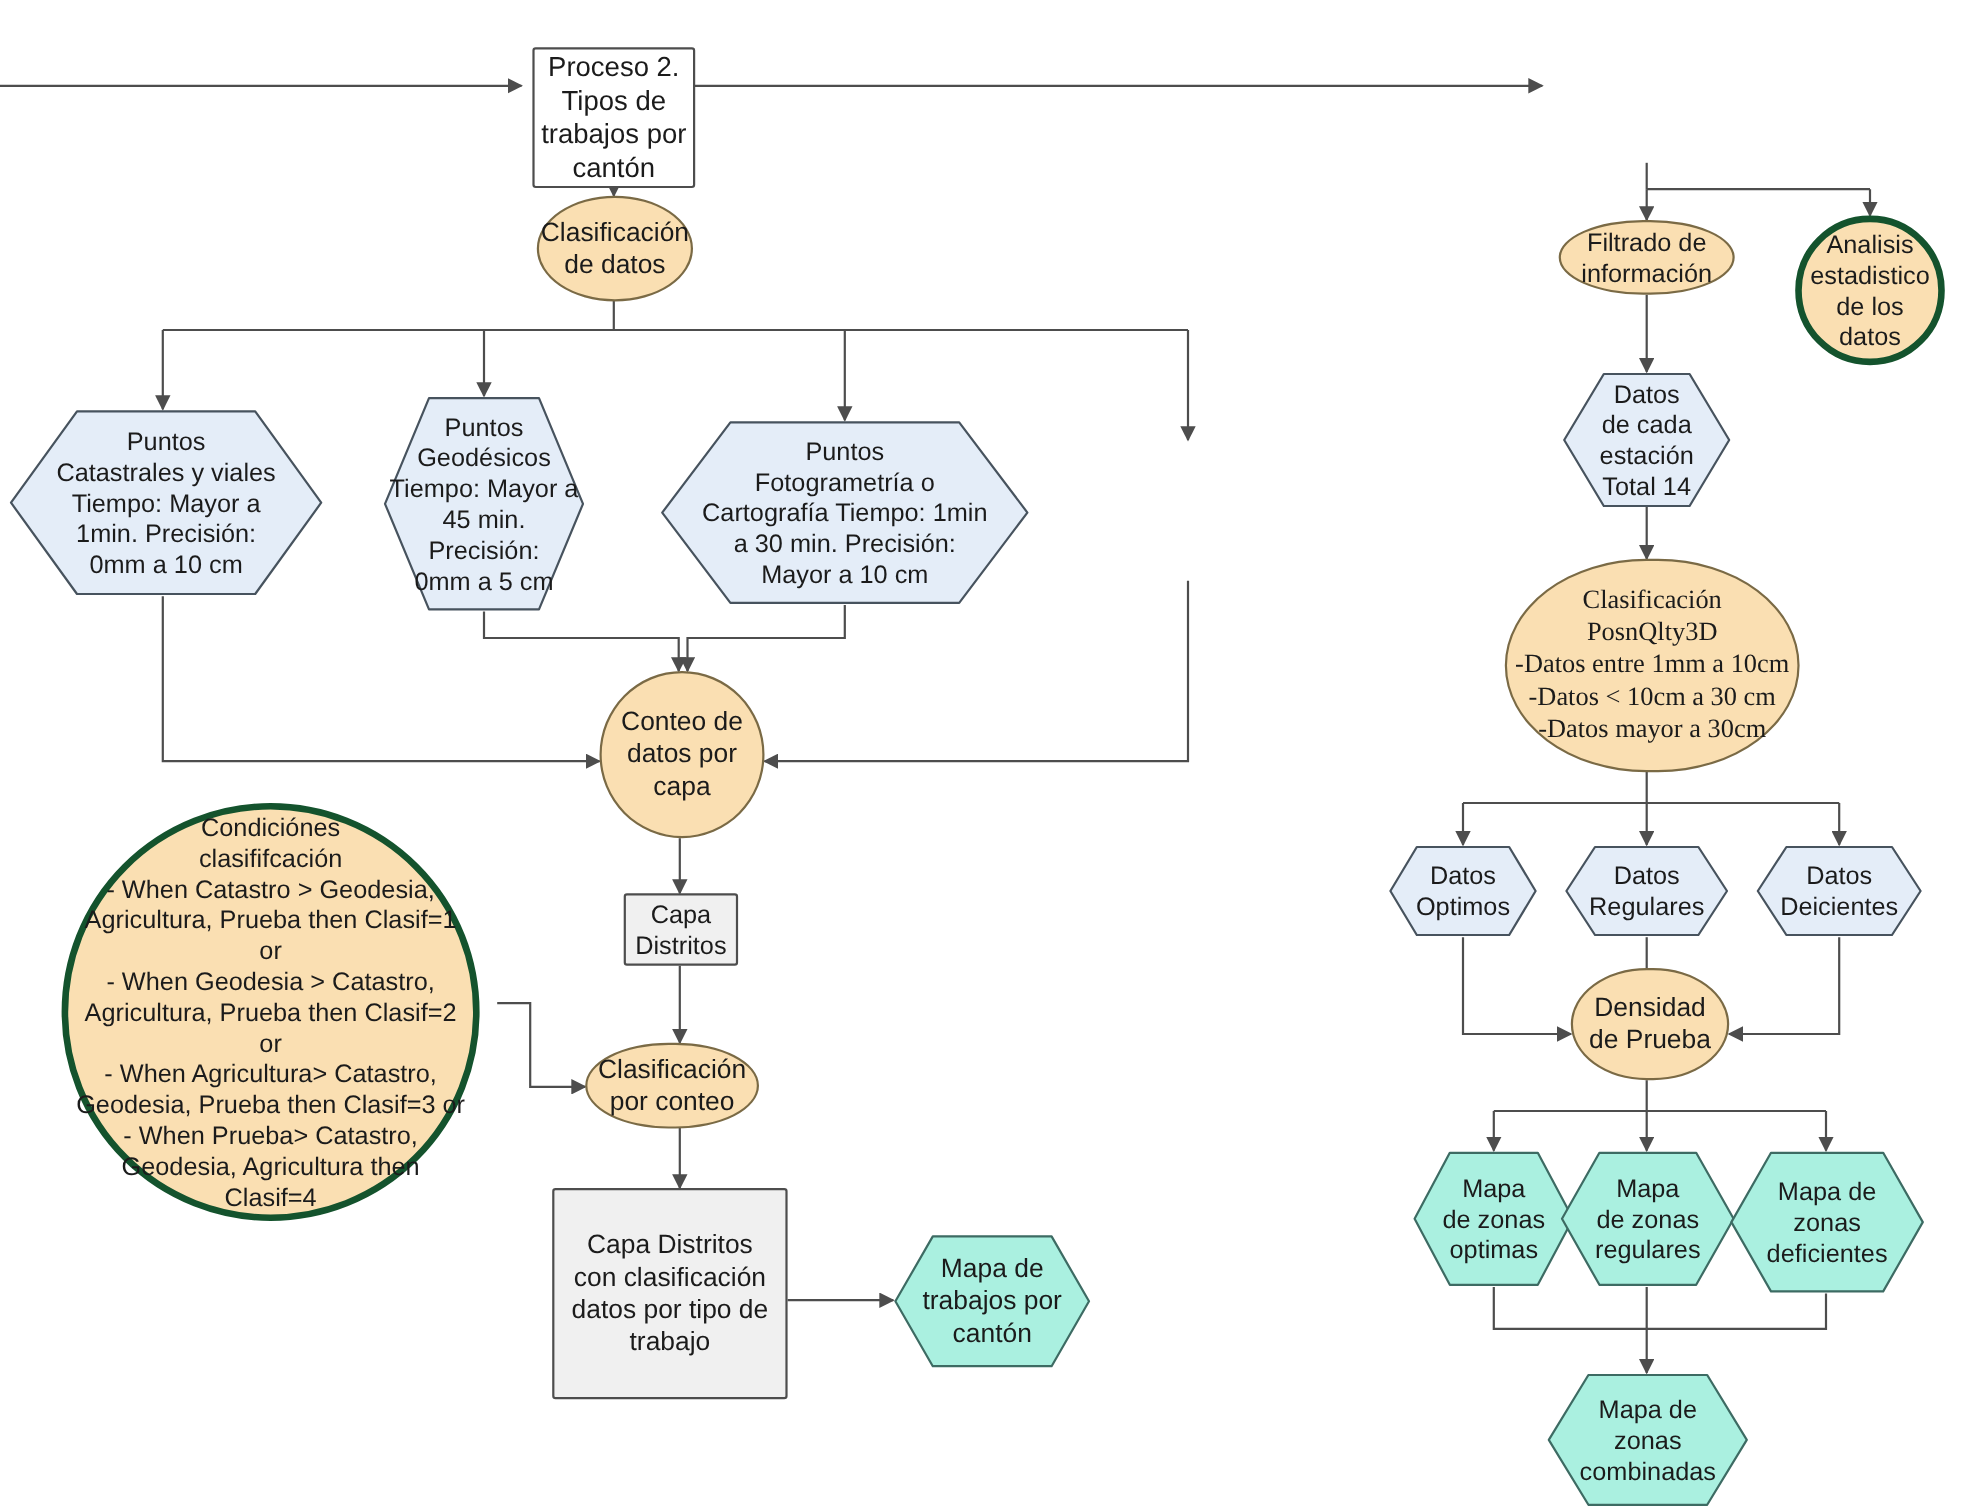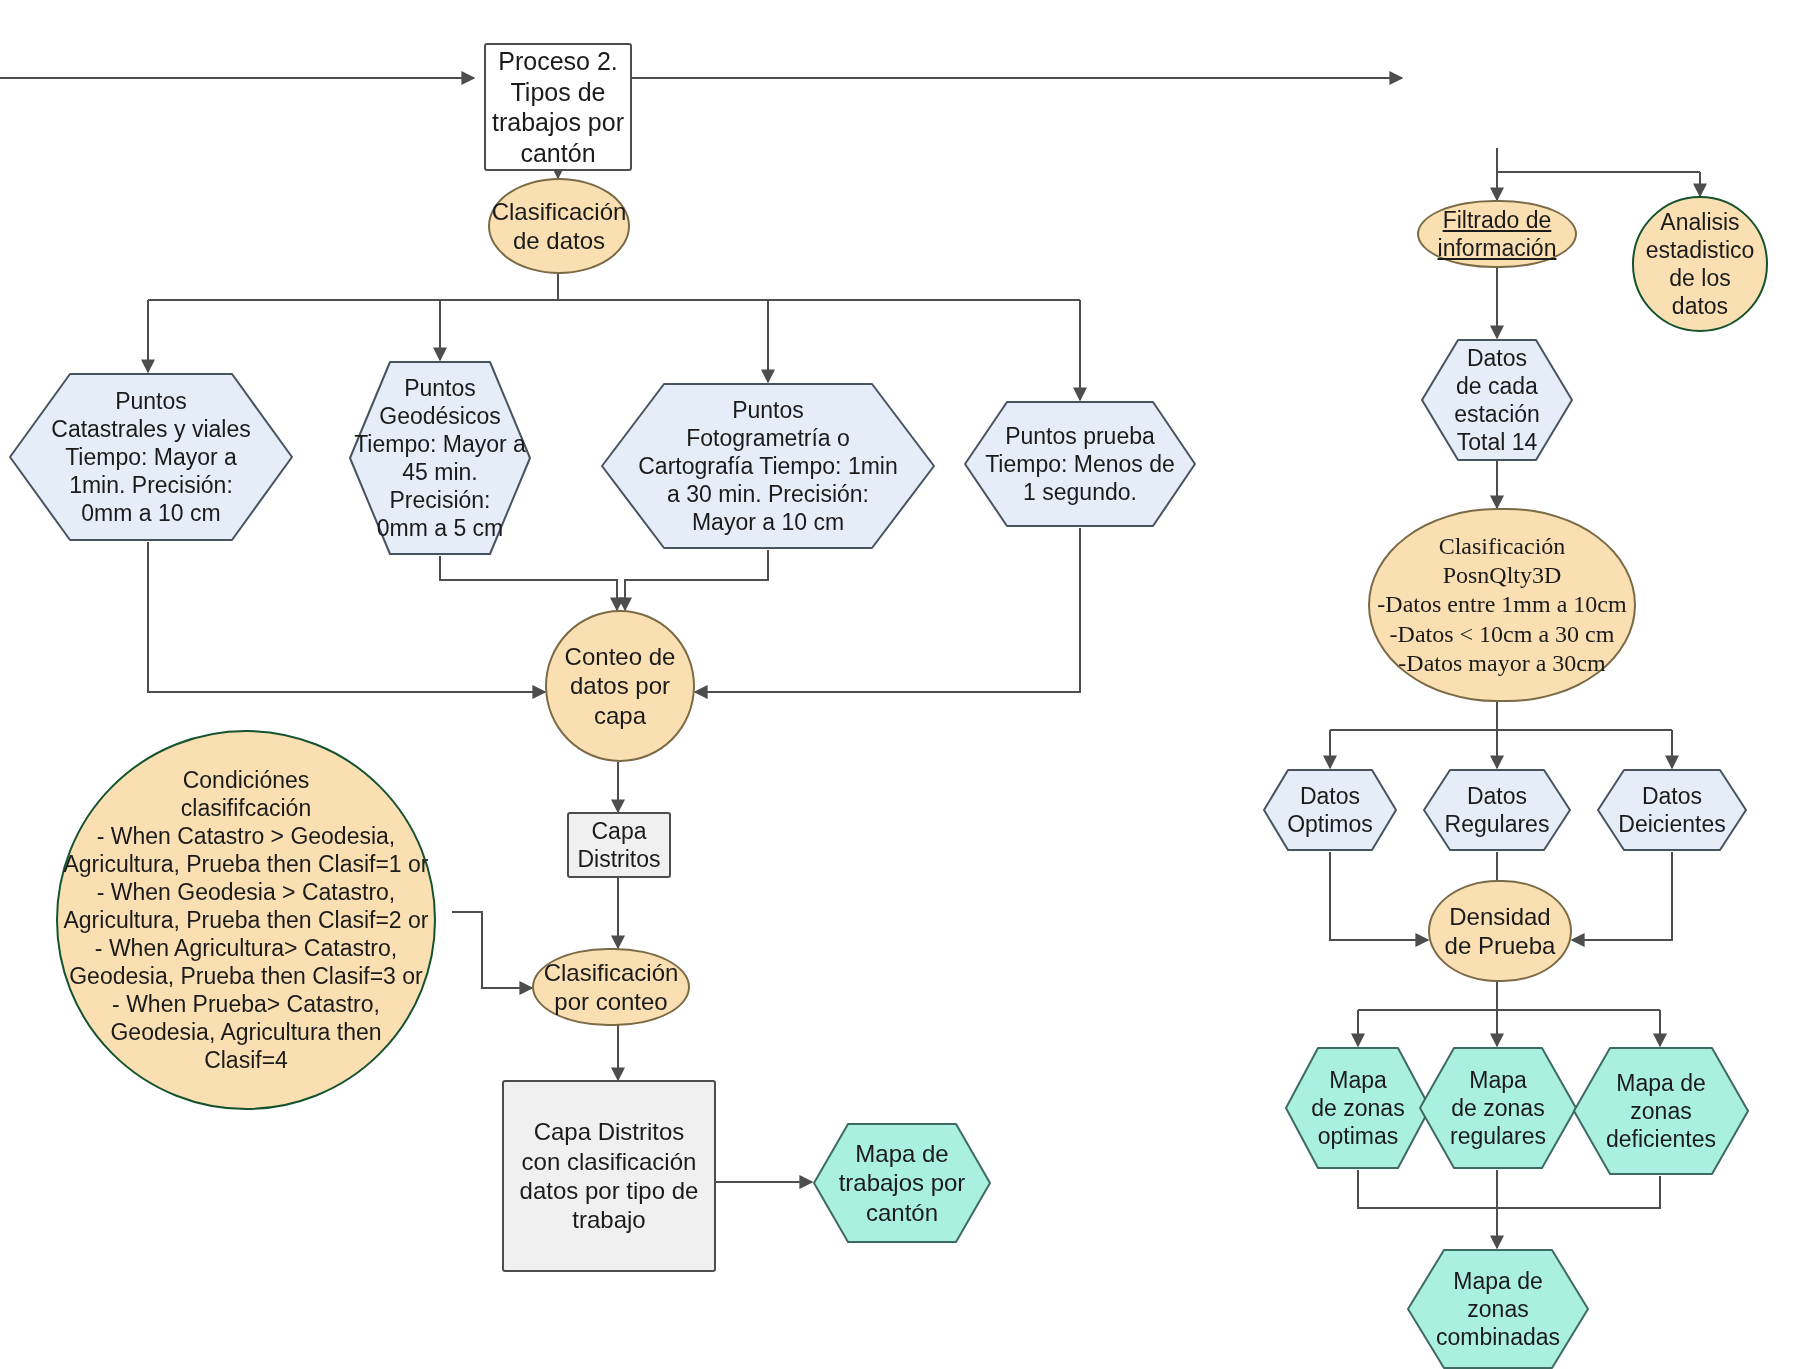--- a/index.html
+++ b/index.html
@@ -51,21 +51,21 @@
     border: 2px solid #7a6a45;
     border-radius: 50% / 50%;
   }
   .stadium {
     background: #fadfb2;
     border: 2px solid #7a6a45;
     border-radius: 48% / 50%;
   }
   .circle {
     background: #fadfb2;
-    border: 2px solid #14532d;
+    border: 6px solid #14532d;
     border-radius: 50%;
   }
   .hexwrap {
     position: absolute;
   }
   .hexwrap svg {
     position: absolute;
     left: 0; top: 0;
     overflow: visible;
   }
@@ -200,28 +200,20 @@
     <svg width="336" height="168" viewBox="0 0 336 168">
       <polygon points="64,2 272,2 334,84 272,166 64,166 2,84" fill="#e4edf8" stroke="#47535e" stroke-width="2" stroke-linejoin="round"></polygon>
     </svg>
     <div class="hexlabel fs23">Puntos
 Fotogrametría o
 Cartografía  Tiempo: 1min
 a 30 min. Precisión:
 Mayor a 10 cm</div>
   </div>
 
-  <div class="hexwrap" style="left:963px; top:400px; width:234px; height:128px;">
-    <svg width="234" height="128" viewBox="0 0 234 128">
-      <polygon points="44,2 190,2 232,64 190,126 44,126 2,64" fill="#e4edf8" stroke="#47535e" stroke-width="2" stroke-linejoin="round"></polygon>
-    </svg>
-    <div class="hexlabel fs23">Puntos prueba
-Tiempo: Menos de
-1 segundo.</div>
-  </div>
 
   <div class="node ellipse fs24" style="left:545px; top:610px; width:150px; height:152px;">Conteo de
 datos por
 capa</div>
 
   <div class="node rect-grey fs23" style="left:567px; top:812px; width:104px; height:66px;">Capa
 Distritos</div>
 
   <div class="node circle fs23" style="left:56px; top:730px; width:380px; height:380px;">Condiciónes
 clasififcación
@@ -246,21 +238,21 @@
   <div class="hexwrap" style="left:812px; top:1122px; width:180px; height:122px;">
     <svg width="180" height="122" viewBox="0 0 180 122">
       <polygon points="36,2 144,2 178,61 144,120 36,120 2,61" fill="#aaf0e0" stroke="#3d6b63" stroke-width="2" stroke-linejoin="round"></polygon>
     </svg>
     <div class="hexlabel fs24">Mapa de
 trabajos por
 cantón</div>
   </div>
 
 
-  <div class="node stadium fs23" style="left:1417px; top:200px; width:160px; height:68px;text-decoration:underline;">Filtrado de
+  <div class="node stadium fs23" style="left:1417px; top:200px; width:160px; height:68px;">Filtrado de
 información</div>
 
   <div class="node circle fs23" style="left:1632px; top:196px; width:136px; height:136px;">Analisis
 estadistico
 de los
 datos</div>
 
   <div class="hexwrap" style="left:1420px; top:338px; width:154px; height:124px;">
     <svg width="154" height="124" viewBox="0 0 154 124">
       <polygon points="38,2 116,2 152,62 116,122 38,122 2,62" fill="#e4edf8" stroke="#47535e" stroke-width="2" stroke-linejoin="round"></polygon>

